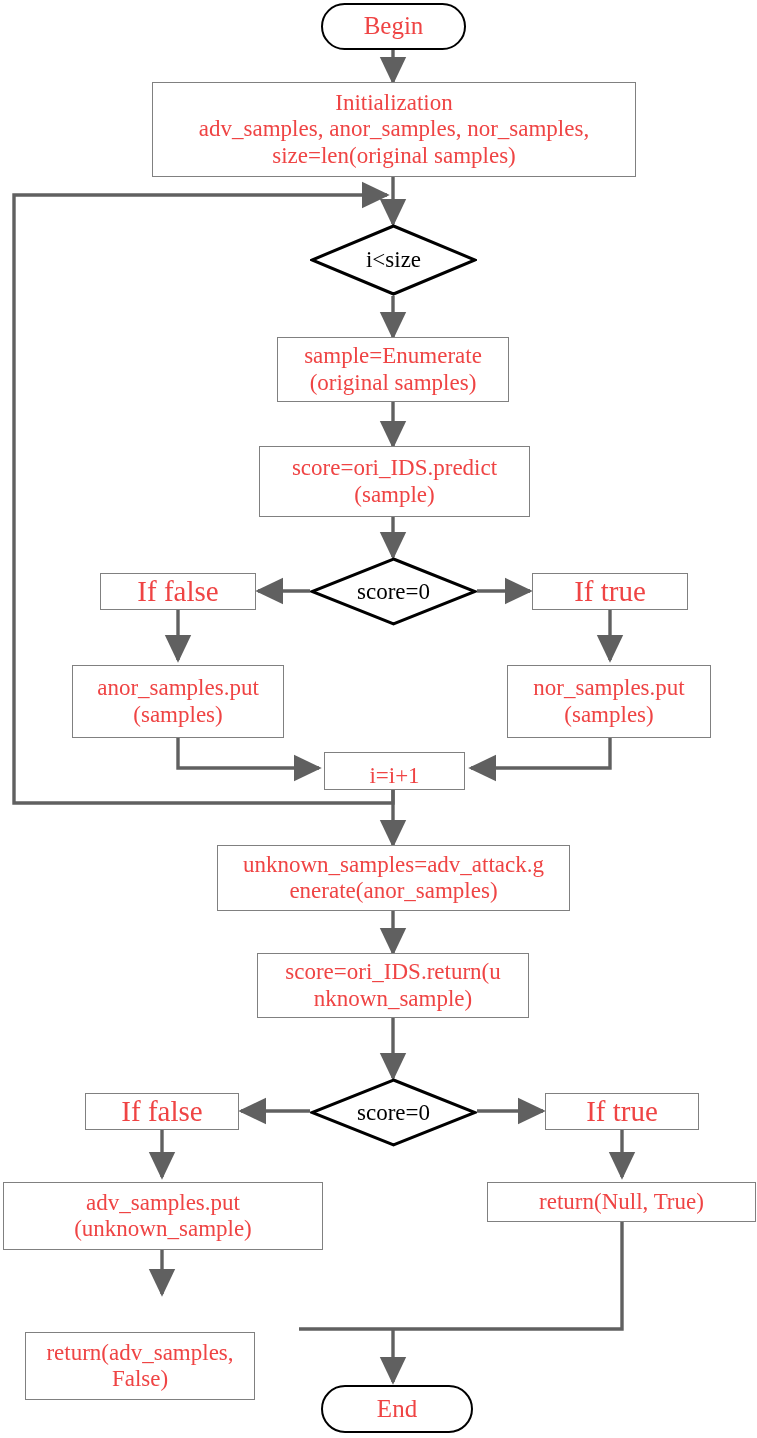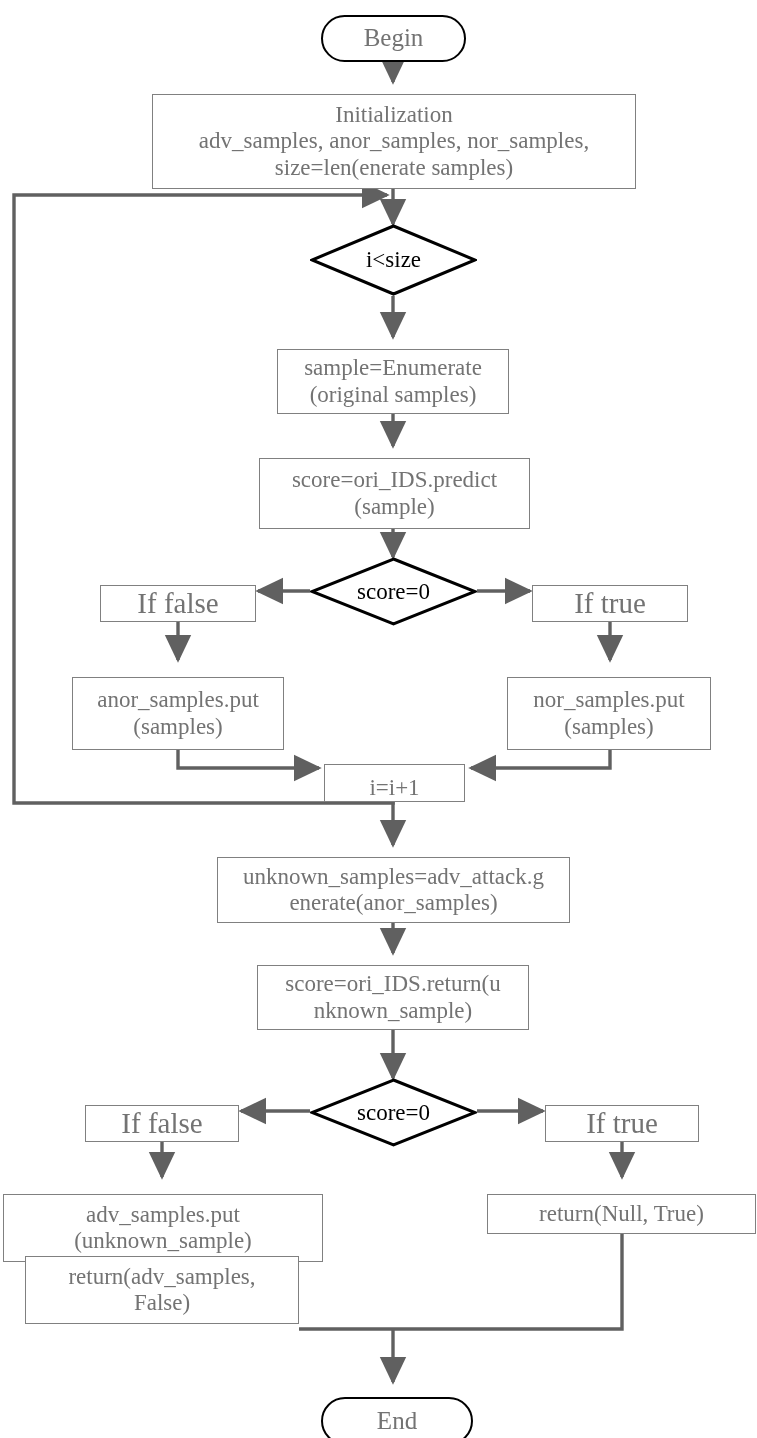--- a/index.html
+++ b/index.html
@@ -15,25 +15,24 @@
     font-family: "Liberation Serif", "DejaVu Serif", serif;
     overflow: hidden;
   }
   .node {
     position: absolute;
     box-sizing: border-box;
     display: flex;
     align-items: center;
     justify-content: center;
     text-align: center;
-    color: #737373;
+    color: #ef4444;
     background: #ffffff;
     line-height: 1.14;
     white-space: pre-line;
-    margin-top: 12px;
   }
   .process {
     border: 1.6px solid #808080;
     font-size: 23px;
   }
   .terminal {
     border: 2.6px solid #000000;
     border-radius: 26px;
     font-size: 25px;
   }
@@ -130,21 +129,21 @@
     </g>
   </svg>
 
   <div class="node terminal" style="left:321px; top:3px; width:145px; height:47px;">
     <span>Begin</span>
   </div>
 
   <div class="node process" style="left:152px; top:82px; width:484px; height:95px;">
     <span>Initialization
 adv_samples, anor_samples, nor_samples,
-size=len(enerate samples)</span>
+size=len(original samples)</span>
   </div>
 
   <div class="diamond-wrap" style="left:310px; top:224px; width:167px; height:72px;">
     <svg width="167" height="72" viewBox="0 0 167 72">
       <polygon points="83.5,2 165,36 83.5,70 2,36" fill="#ffffff" stroke="#000000" stroke-width="3"></polygon>
     </svg>
     <div class="diamond-text">i&lt;size</div>
   </div>
 
   <div class="node process" style="left:277px; top:337px; width:232px; height:65px;">
@@ -213,21 +212,21 @@
 
   <div class="node process" style="left:3px; top:1182px; width:320px; height:68px;">
     <span>adv_samples.put
 (unknown_sample)</span>
   </div>
 
   <div class="node process" style="left:487px; top:1182px; width:269px; height:40px;">
     <span>return(Null, True)</span>
   </div>
 
-  <div class="node process" style="left:25px; top:1244px; width:274px; height:68px;text-align:center;">
+  <div class="node process" style="left:25px; top:1332px; width:230px; height:68px;text-align:center;">
     <span>return(adv_samples,
 False)</span>
   </div>
 
   <div class="node terminal" style="left:321px; top:1385px; width:152px; height:48px;">
     <span>End</span>
   </div>
 
 </div>
 

